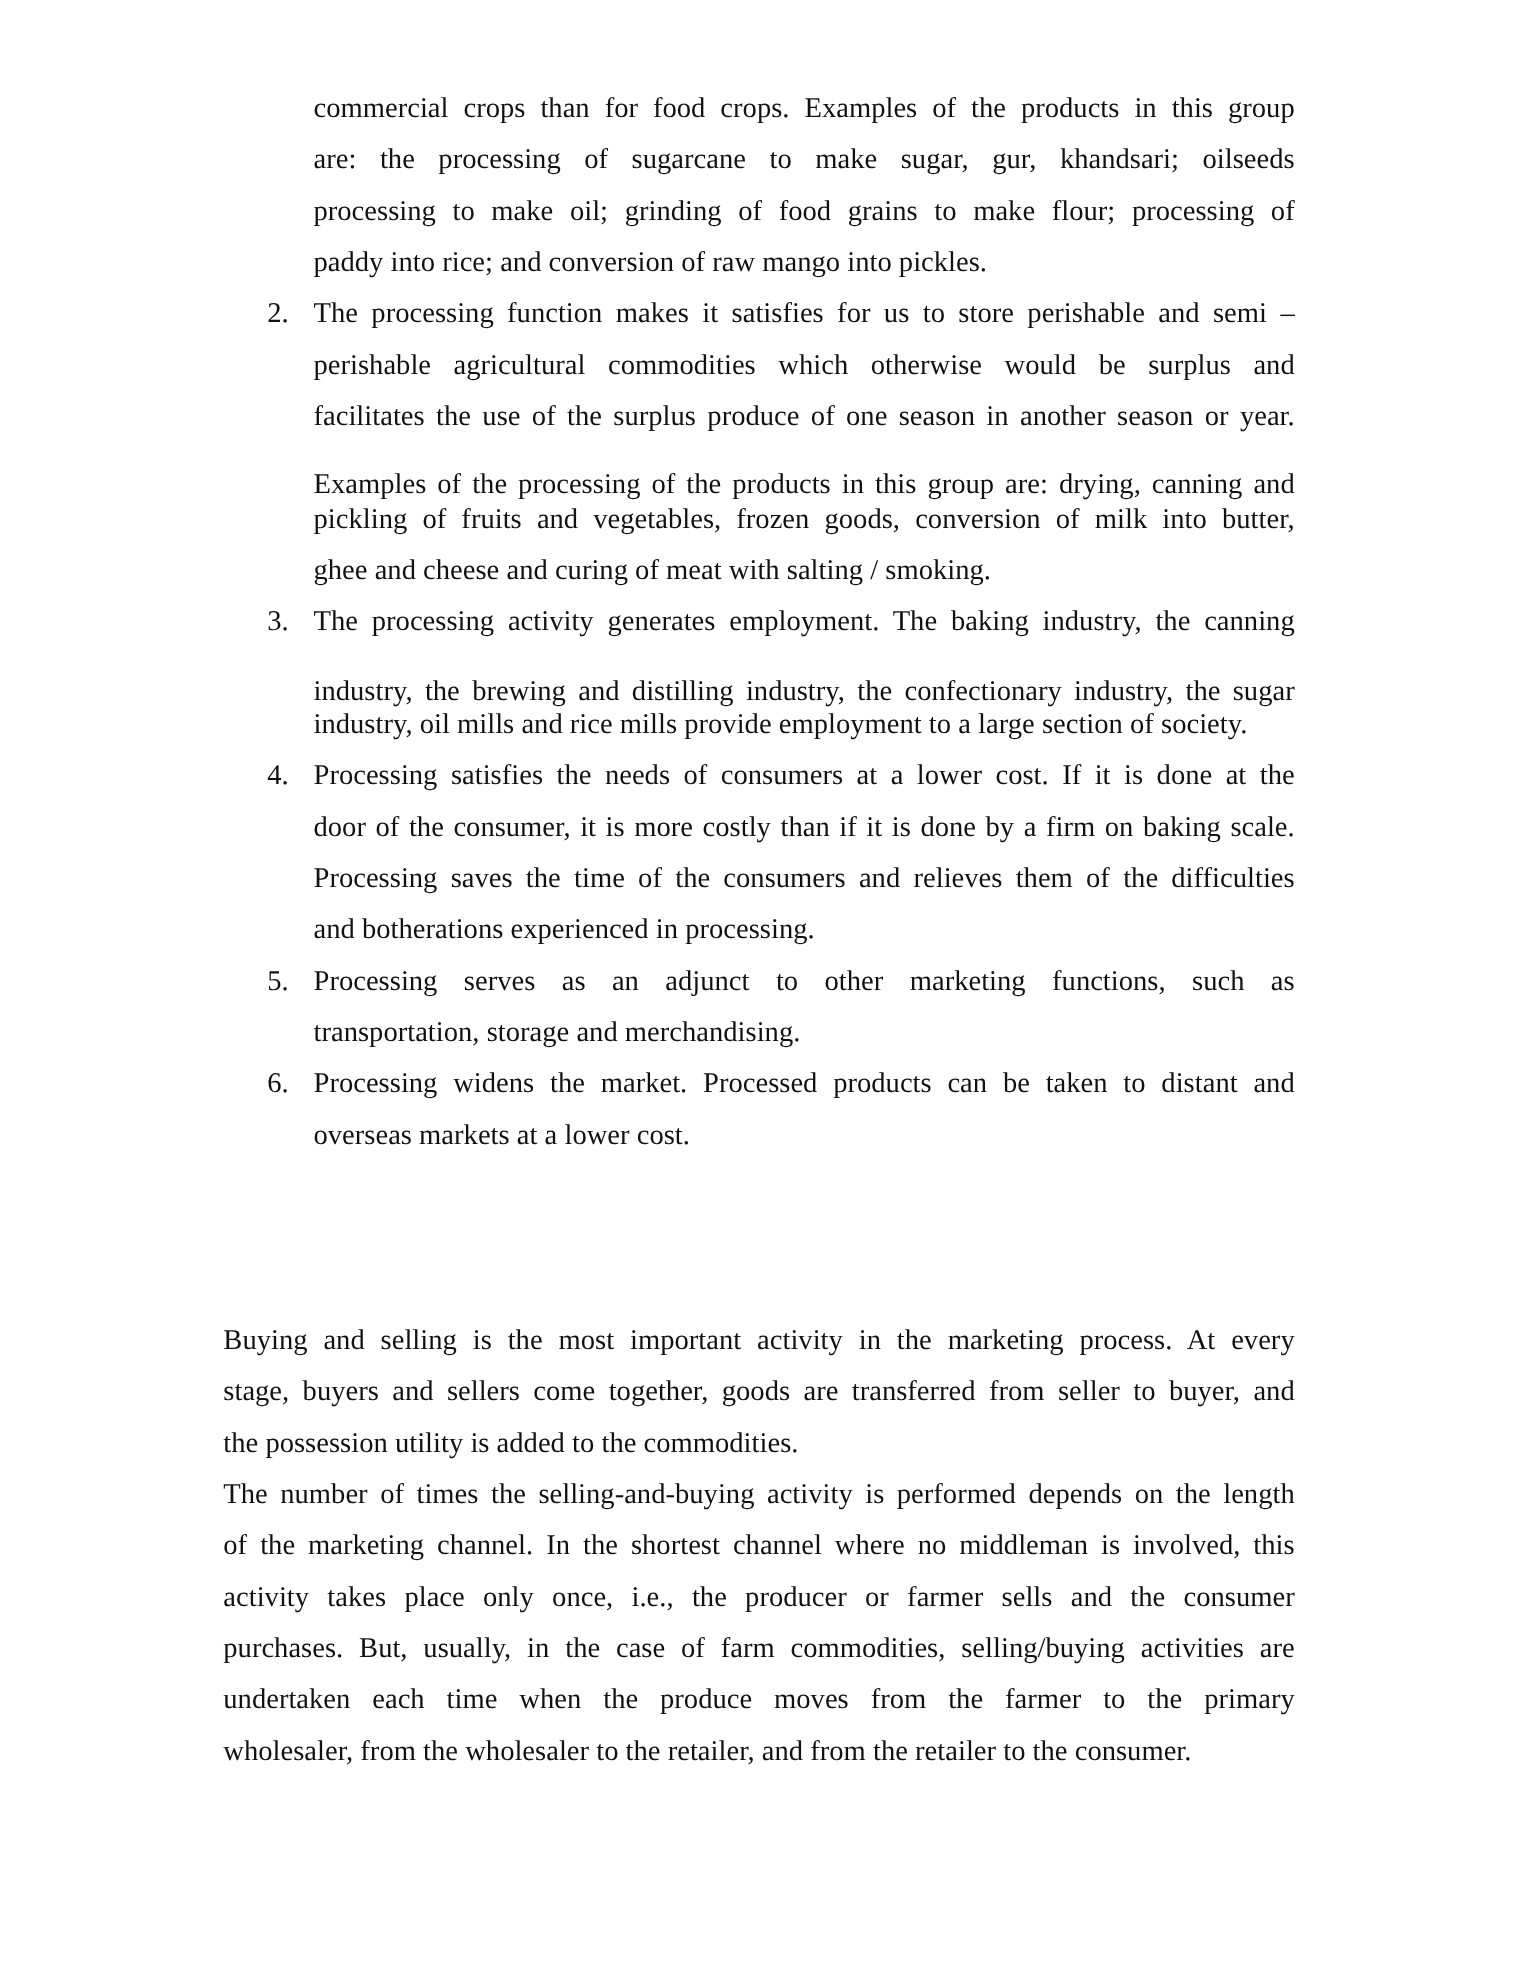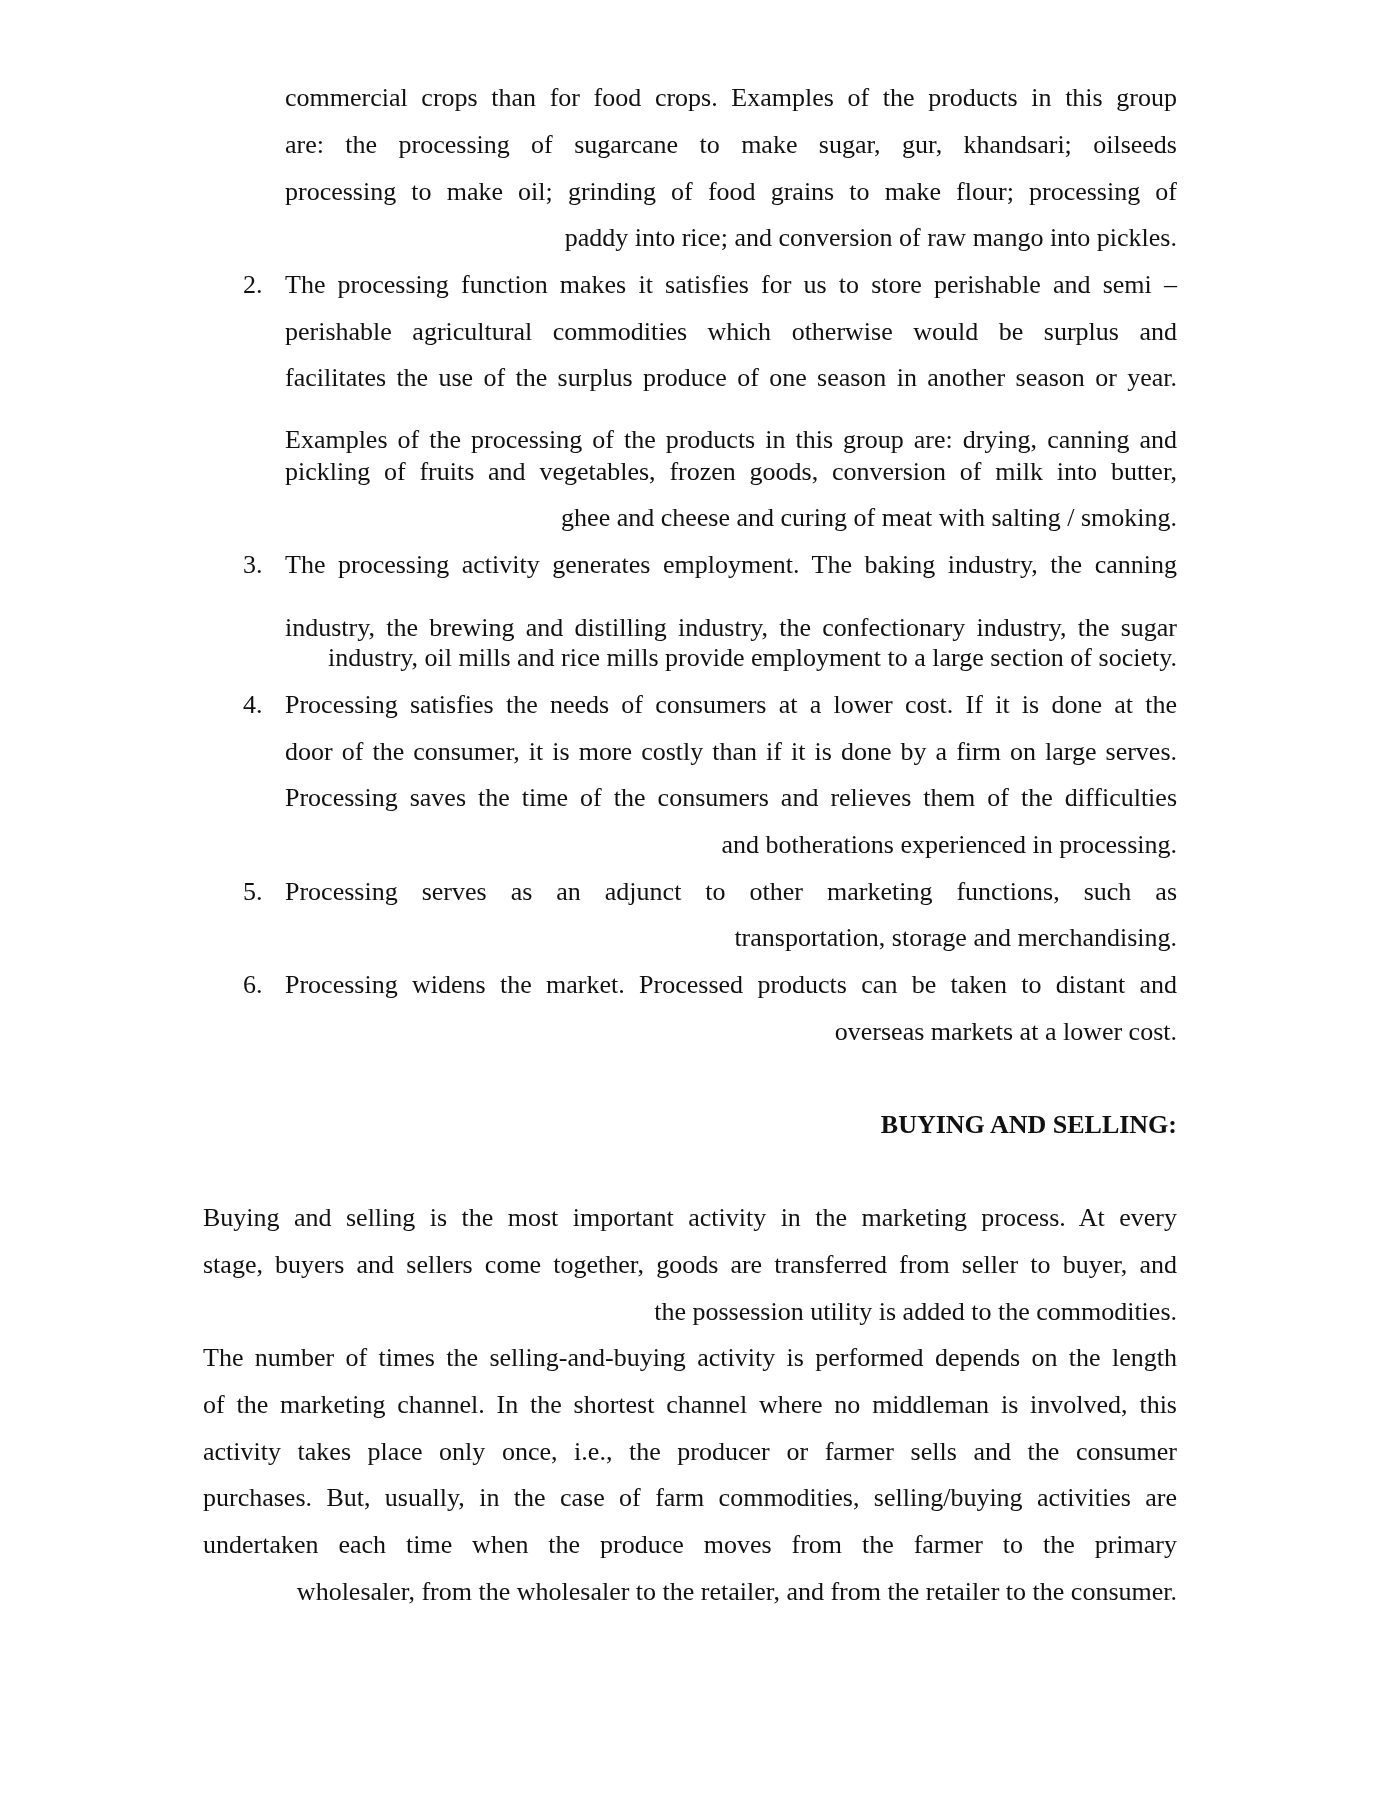--- a/index.html
+++ b/index.html
@@ -1,19 +1,19 @@
 <!DOCTYPE html>
 <html><head>
 <meta charset="utf-8">
 <style>
   html, body { margin:0; padding:0; background:#ffffff; }
   body { width:1389px; height:1797px; position:relative; overflow:hidden;
          font-family:"Liberation Serif", serif; color:#111; }
   .page { position:absolute; left:0; top:0; width:1377px; height:1797px; }
-  .line { position:absolute; font-size:26px; line-height:47px; white-space:nowrap;text-align:right; }
+  .line { position:absolute; font-size:26px; line-height:47px; white-space:nowrap; }
   .just { text-align:justify; text-align-last:justify; }
   .item { position:absolute; left:285px; width:892px; }
   .num  { position:absolute; left:243px; font-size:26px; line-height:47px; }
   .body { position:absolute; left:203px; width:974px; }
   .bold { font-weight:bold; }
 </style>
 </head>
 <body>
 
 <div class="page">
@@ -38,38 +38,37 @@
   <div>
     <div class="num" style="top:541px">3.</div>
     <div class="line item just" style="top:541px">The processing activity generates employment. The baking industry, the canning</div>
     <div class="line item just" style="top:604px">industry, the brewing and distilling industry, the confectionary industry, the sugar</div>
     <div class="line item" style="top:634px">industry, oil mills and rice mills provide employment to a large section of society.</div>
   </div>
 
   <div>
     <div class="num" style="top:681px">4.</div>
     <div class="line item just" style="top:681px">Processing satisfies the needs of consumers at a lower cost.  If it is done at the</div>
-    <div class="line item just" style="top:728px">door of the consumer, it is more costly than if it is done by a firm on large serves.</div>
+    <div class="line item just" style="top:728px">door of the consumer, it is more costly than if it is done by a firm on baking scale.</div>
     <div class="line item just" style="top:774px">Processing saves the time of the consumers and relieves them of the difficulties</div>
     <div class="line item" style="top:821px">and botherations experienced in processing.</div>
   </div>
 
   <div>
     <div class="num" style="top:868px">5.</div>
     <div class="line item just" style="top:868px">Processing serves as an adjunct to other marketing functions, such as</div>
     <div class="line item" style="top:914px">transportation, storage and merchandising.</div>
   </div>
 
   <div>
     <div class="num" style="top:961px">6.</div>
     <div class="line item just" style="top:961px">Processing widens the market.  Processed products can be taken to distant and</div>
     <div class="line item" style="top:1008px">overseas markets at a lower cost.</div>
   </div>
 
-  <div class="line body bold" style="top:1101px">BUYING AND SELLING:</div>
 
   <div>
     <div class="line body just" style="top:1194px">Buying and selling is the most important activity in the marketing process.  At every</div>
     <div class="line body just" style="top:1241px">stage, buyers and sellers come together, goods are transferred from seller to buyer, and</div>
     <div class="line body" style="top:1288px">the possession utility is added to the commodities.</div>
   </div>
 
   <div>
     <div class="line body just" style="top:1334px">The number of times the selling-and-buying activity is performed depends on the length</div>
     <div class="line body just" style="top:1381px">of the marketing channel.  In the shortest channel where no middleman is involved, this</div>

